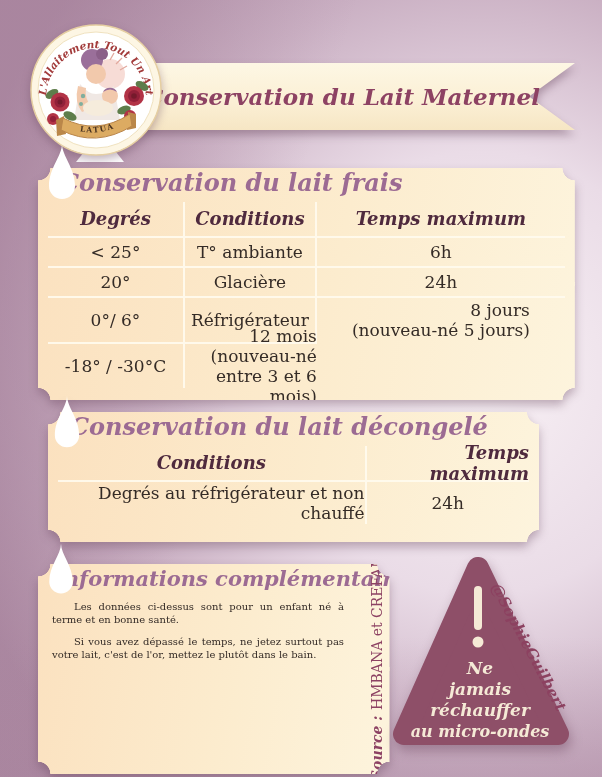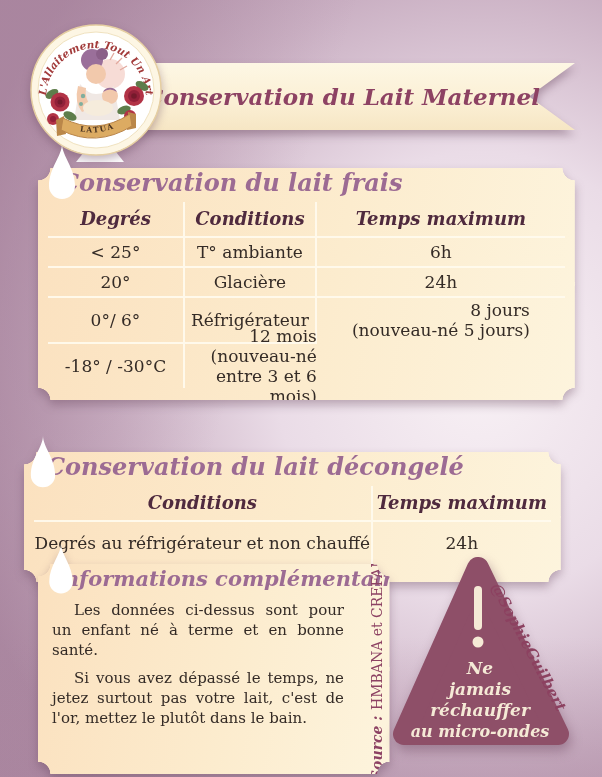--- a/index.html
+++ b/index.html
@@ -33,41 +33,41 @@
       radial-gradient(circle 13px at 0 0,transparent 12px,#000 12.6px) 0 0/51% 51% no-repeat,
       radial-gradient(circle 13px at 100% 0,transparent 12px,#000 12.6px) 100% 0/51% 51% no-repeat,
       radial-gradient(circle 13px at 0 100%,transparent 12px,#000 12.6px) 0 100%/51% 51% no-repeat,
       radial-gradient(circle 13px at 100% 100%,transparent 12px,#000 12.6px) 100% 100%/51% 51% no-repeat;
     mask:
       radial-gradient(circle 13px at 0 0,transparent 12px,#000 12.6px) 0 0/51% 51% no-repeat,
       radial-gradient(circle 13px at 100% 0,transparent 12px,#000 12.6px) 100% 0/51% 51% no-repeat,
       radial-gradient(circle 13px at 0 100%,transparent 12px,#000 12.6px) 0 100%/51% 51% no-repeat,
       radial-gradient(circle 13px at 100% 100%,transparent 12px,#000 12.6px) 100% 100%/51% 51% no-repeat;}
   .wrap1{left:38px;top:160px;width:537px;height:232px;}
-  .wrap2{left:24px;top:404px;width:537px;height:130px;margin-top:40px;}
+  .wrap2{left:48px;top:404px;width:491px;height:130px;}
   .wrap3{left:38px;top:556px;width:352px;height:210px;}
   .drop{position:absolute;z-index:5;}
   .drop1{left:10px;top:-18px;}
   .drop2{left:5px;top:-10px;}
   .drop3{left:10px;top:-14px;}
   .sec-heading{margin:8px 0 2px 22px;font-style:italic;font-weight:bold;
     color:#9c6b93;font-size:24px;line-height:30px;white-space:nowrap;}
   .wrap3 .sec-heading{font-size:21px;margin-left:16px;}
   
   .tbl{display:grid;margin:4px 10px 0 10px;}
   .tbl1{grid-template-columns:26.5% 25.5% 48%;grid-template-rows:34px 30px 30px 46px 46px;}
   .tbl2{grid-template-columns:65.5% 34.5%;grid-template-rows:34px 44px;}
   .cell{display:flex;align-items:center;justify-content:center;text-align:right;
     font-size:17px;color:#342b26;white-space:pre-line;line-height:1.18;}
   .hcell{font-style:italic;font-weight:bold;font-size:18px;color:#4f2a3e;}
   .vline{border-right:2px solid rgba(255,251,238,.9);}
   .hline{border-top:2px solid rgba(255,251,238,.9);}
   
   .info-body{padding:4px 46px 0 14px;}
-  .info-body p{margin:0 0 8px 0;font-size:15px;line-height:1.34;color:#342b26;
+  .info-body p{margin:0 0 8px 0;font-size:10px;line-height:1.34;color:#342b26;
     text-align:justify;text-indent:22px;}
   .source{position:absolute;right:0px;top:0;height:100%;width:26px;
     display:flex;align-items:center;justify-content:center;
     writing-mode:vertical-rl;transform:rotate(180deg);
     color:#8d4263;font-size:14px;white-space:nowrap;}
   .source .lbl{font-style:italic;font-weight:bold;margin-top:4px;}
   .source .val{margin-top:6px;}
   
   .triangle-svg{position:absolute;left:392px;top:552px;z-index:4;
     filter:drop-shadow(2px 6px 6px rgba(110,70,95,.45));}

